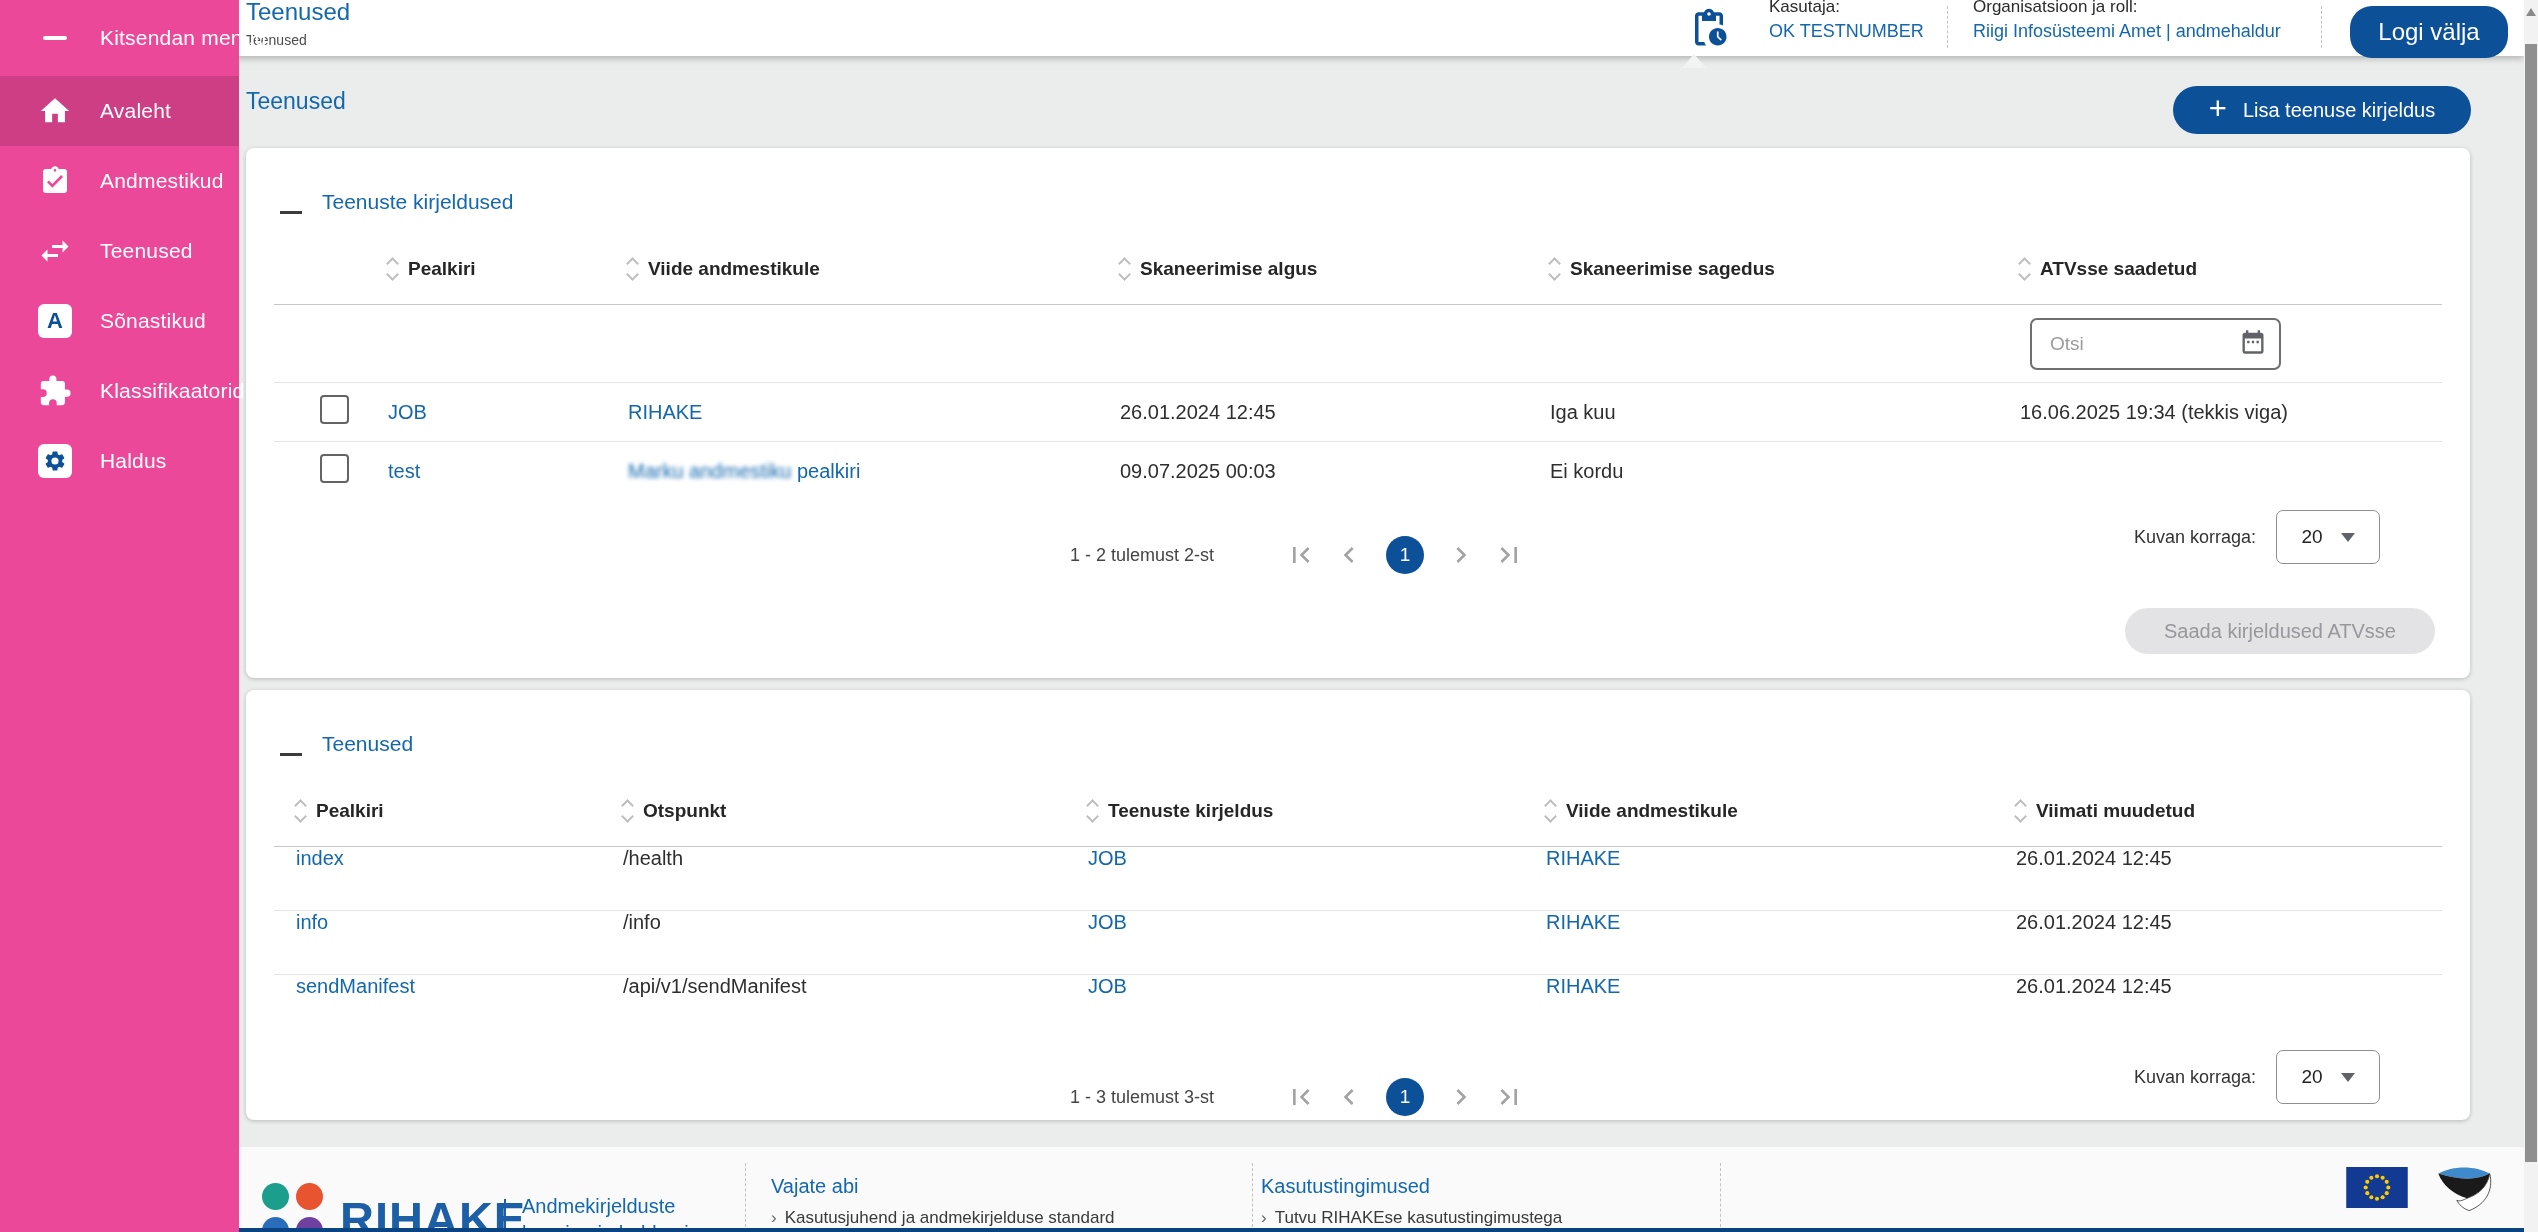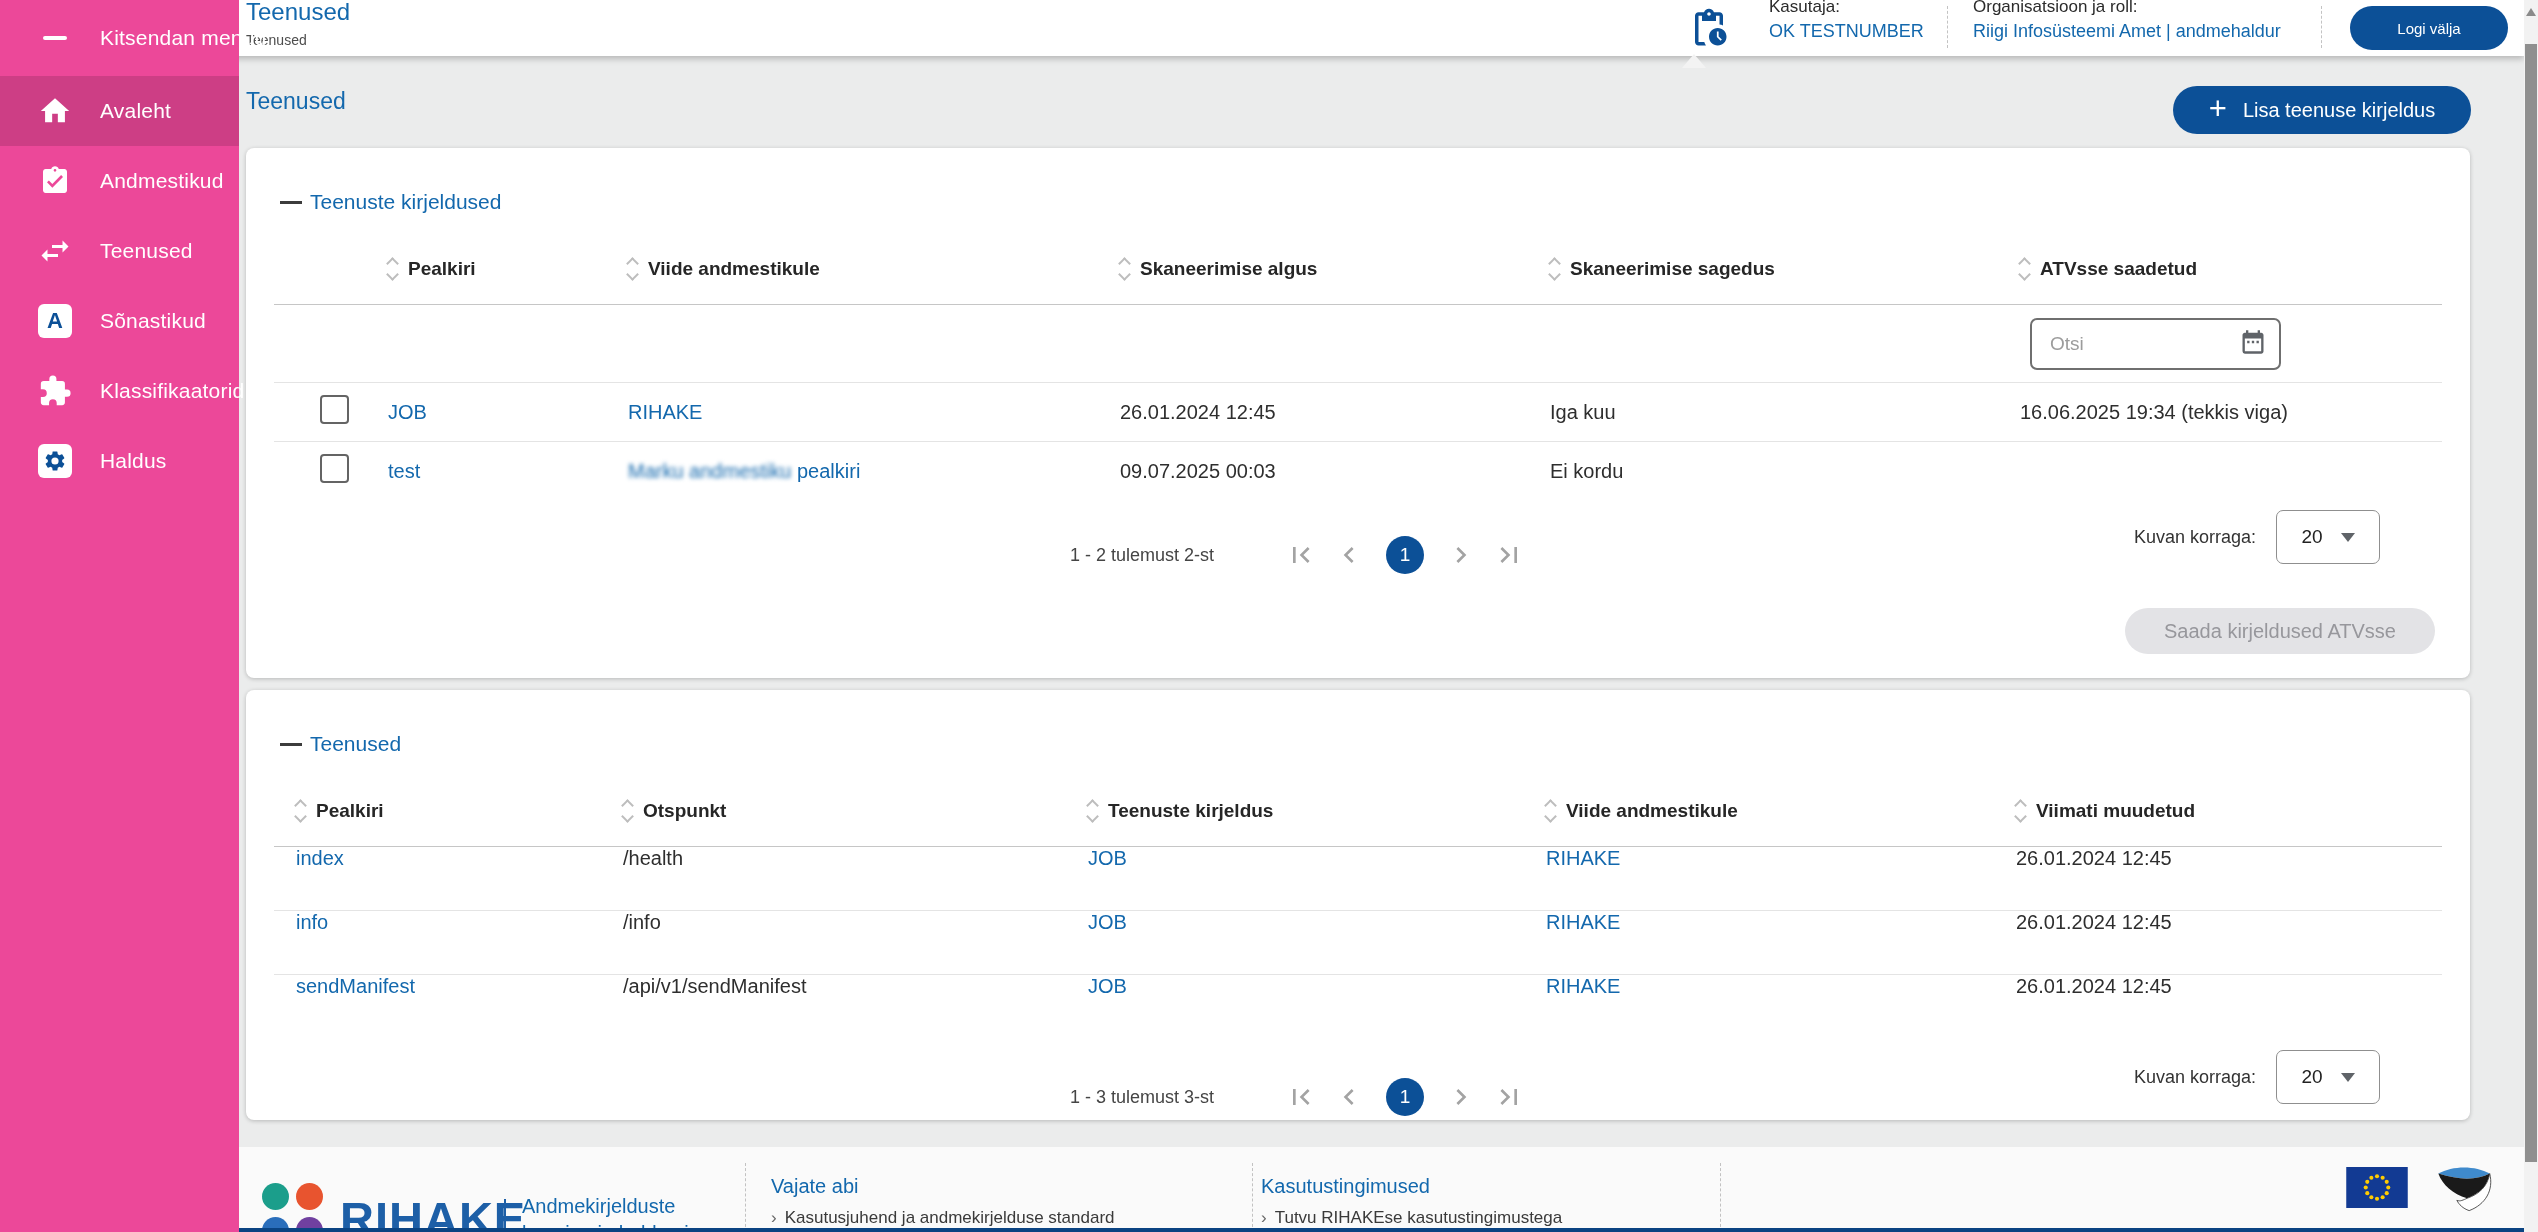--- a/index.html
+++ b/index.html
@@ -20,36 +20,36 @@
 
   
   .topbar{position:absolute;left:218px;top:0;width:2306px;height:56px;background:#fff;z-index:5;
           box-shadow:0 3px 6px rgba(0,0,0,.22)}
   .tb-title{position:absolute;left:28px;top:-2px;font-size:24px;color:#1368ad;font-weight:500}
   .tb-crumb{position:absolute;left:28px;top:32px;font-size:14px;color:#4d4d4d}
   .tb-sep{position:absolute;top:6px;height:42px;border-left:1px dashed #c3c3c3}
   .tb-block{position:absolute;top:0;display:flex;flex-direction:column;gap:4px}
   .tb-lab{font-size:17px;color:#2b2b2b;margin-top:-3px}
   .tb-val{font-size:18px;color:#1368ad}
-  .logout{position:absolute;left:2132px;top:6px;width:158px;height:44px;border-radius:22px;border:none;
-          background:#0c5097;color:#fff;font-size:15px;font-family:inherit;cursor:pointer}
+  .logout{position:absolute;left:2132px;top:6px;width:158px;height:52px;border-radius:22px;border:none;
+          background:#0c5097;color:#fff;font-size:24px;font-family:inherit;cursor:pointer}
   .tipArrow{position:absolute;left:1464px;top:42px;width:0;height:0;border:12px solid transparent;border-bottom:14px solid #f3f3f3}
 
   
   .page-title{position:absolute;left:246px;top:88px;font-size:23px;color:#1368ad;font-weight:500}
   .add-btn{position:absolute;left:2173px;top:86px;width:298px;height:48px;border-radius:24px;border:none;
            background:#0c5097;color:#fff;font-size:20px;font-family:inherit;display:flex;align-items:center;
            justify-content:center;gap:16px;cursor:pointer}
   .add-plus{font-size:31px;font-weight:300;margin-top:-3px}
 
   
   .card{position:absolute;left:246px;width:2224px;background:#fff;border-radius:8px;box-shadow:0 1px 4px rgba(0,0,0,.22)}
   #card1{top:148px;height:530px}
   #card2{top:690px;height:430px}
-  .card-head{display:flex;align-items:center;gap:8px;padding:42px 0 0 34px;cursor:pointer}
+  .card-head{display:flex;align-items:flex-end;gap:20px;padding:42px 0 0 34px;cursor:pointer}
   .cminus{width:22px;height:3px;background:#3c3c3c}
   .card-title{font-size:21px;color:#1368ad;font-weight:500}
 
   .tbl{margin:0 28px}
   .thead{display:flex;margin-top:44px;padding-bottom:24px;border-bottom:1px solid #c6c6c6;align-items:center}
   .th{display:flex;align-items:center;font-size:19px;font-weight:bold;color:#262626;cursor:pointer}
   .sort{display:inline-flex;flex-direction:column;gap:5px;margin-right:11px;align-items:center}
   .sort i{width:7px;height:7px;border:solid #bdbdbd;border-width:2px 2px 0 0;display:block}
   .sort .up{transform:rotate(-45deg)}
   .sort .dn{transform:rotate(135deg);margin-top:-3px}

